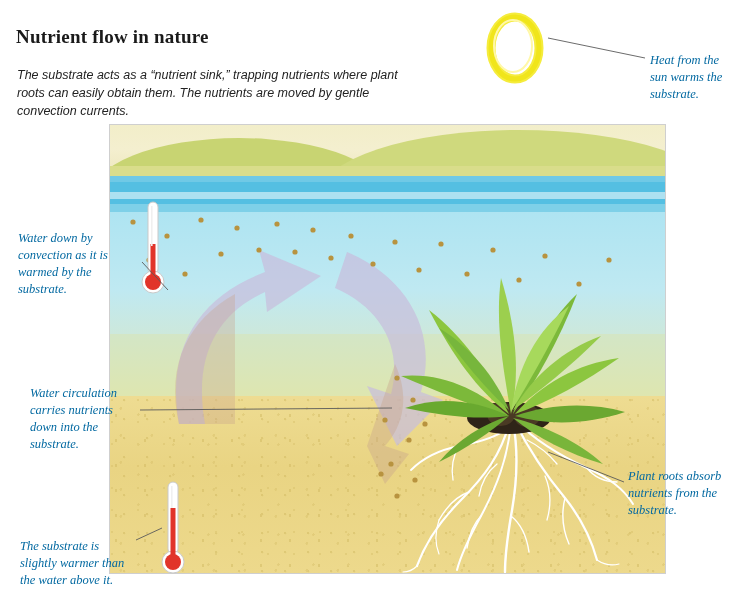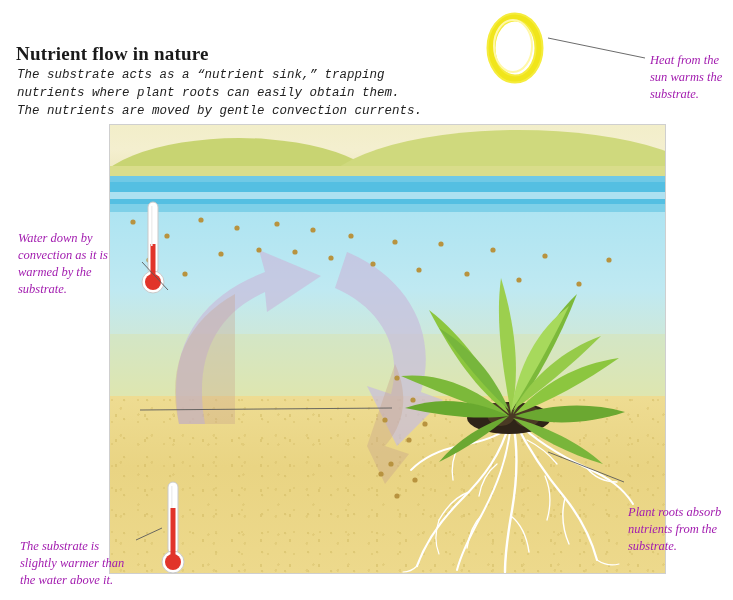--- a/index.html
+++ b/index.html
@@ -21,48 +21,47 @@
   
   .title {
     position: absolute;
     left: 16px;
     top: 26px;
     font-family: "Liberation Serif", serif;
     font-weight: bold;
     font-size: 19px;
     color: #1a1a1a;
     letter-spacing: 0.2px;
-    margin-top: 17px;
   }
   .subtitle {
     position: absolute;
     left: 17px;
     top: 66px;
     width: 410px;
-    font-family: Liberation Mono, monospace;
+    font-family: Liberation Sans, sans-serif;
     font-style: italic;
     font-size: 12.5px;
     line-height: 18px;
     color: #222;
   }
 
   
   .callout {
     position: absolute;
     font-family: "Liberation Serif", serif;
     font-style: italic;
     font-size: 12.5px;
     line-height: 17px;
-    color: #a21caf;
+    color: #0369a1;
   }
   #label-heat   { left: 650px; top: 52px;  width: 80px; }
   #label-water-rises { left: 18px; top: 230px; width: 120px; }
   #label-circulation { left: 30px; top: 385px; width: 105px; }
   #label-substrate-warm { left: 20px; top: 518px; width: 110px; margin-top: 20px; }
-  #label-roots  { left: 628px; top: 468px; width: 95px; margin-top: 36px; }
+  #label-roots  { left: 628px; top: 468px; width: 95px; }
 
   
   #scene {
     position: absolute;
     left: 109px;
     top: 124px;
     width: 557px;
     height: 450px;
     overflow: hidden;
     background: #f3eecf;
@@ -300,16 +299,17 @@
       <line x1="645" y1="58" x2="548" y2="38"></line>
       <line x1="142" y1="262" x2="168" y2="290"></line>
       <line x1="140" y1="410" x2="392" y2="408"></line>
       <line x1="136" y1="540" x2="162" y2="528"></line>
       <line x1="624" y1="482" x2="548" y2="452"></line>
     </g>
   </svg>
 
   <div class="callout" id="label-heat">Heat from the sun warms the substrate.</div>
   <div class="callout" id="label-water-rises">Water down by convection as it is warmed by the substrate.</div>
+  <div class="callout" id="label-circulation">Water circulation carries nutrients down into the substrate.</div>
   <div class="callout" id="label-substrate-warm">The substrate is slightly warmer than the water above it.</div>
   <div class="callout" id="label-roots">Plant roots absorb nutrients from the substrate.</div>
 
 </div>
 
 </body></html>

